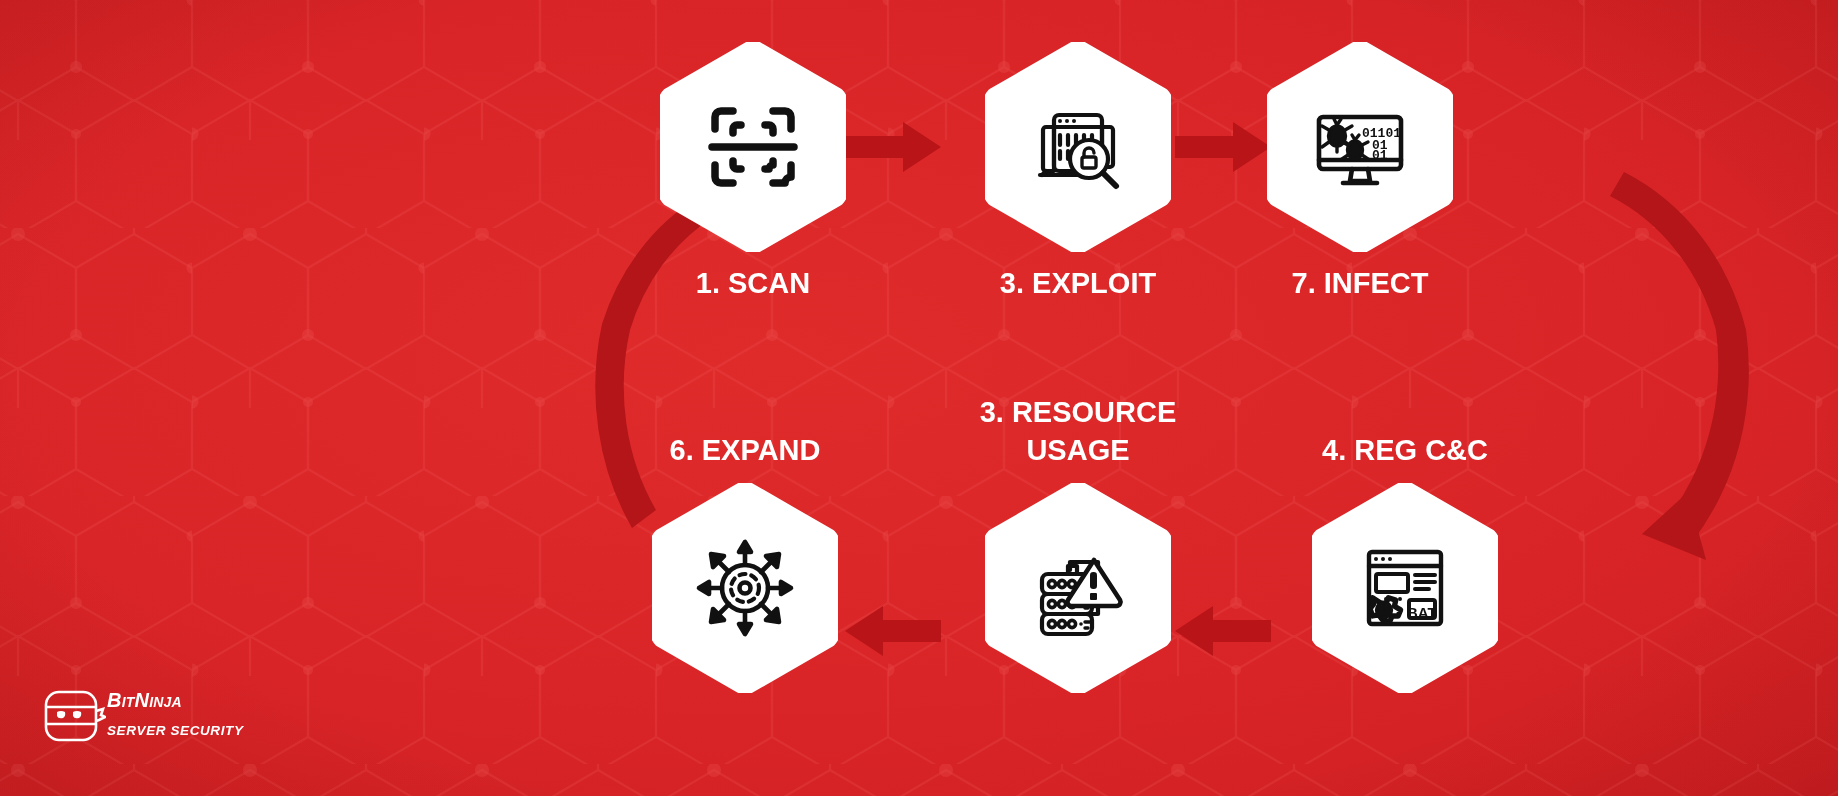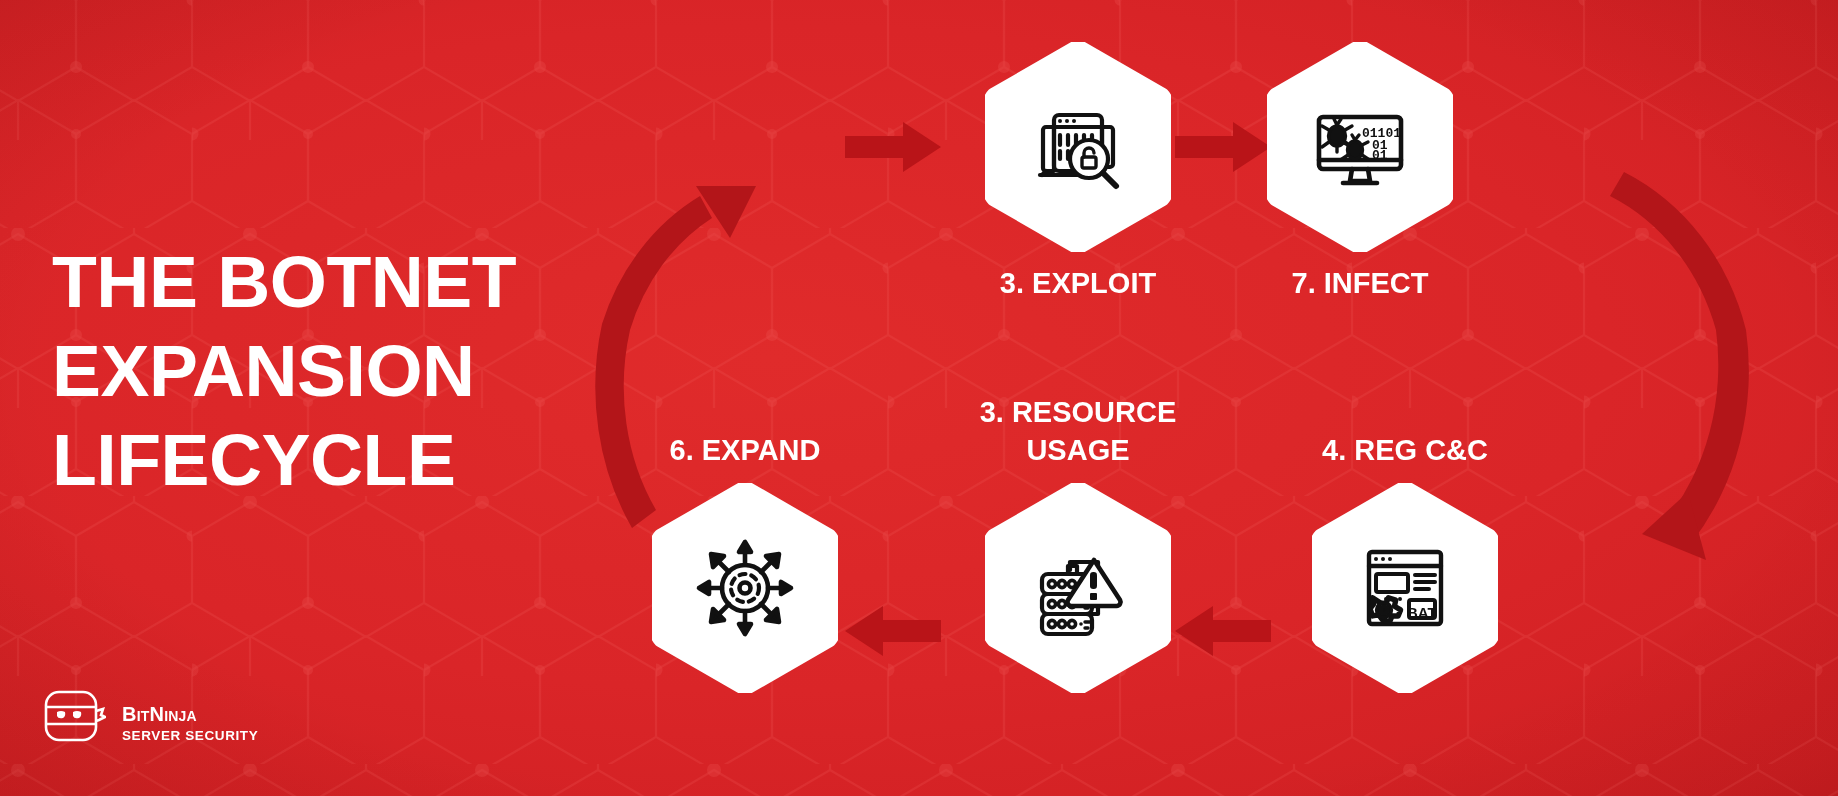--- a/index.html
+++ b/index.html
@@ -61,22 +61,23 @@
     transform: scaleX(1.02);
     transform-origin: left center;
   }
 
   
   .logo {
     position: absolute;
     left: 44px;
     top: 690px;
     display: flex;
-    align-items: flex-end;
-    gap: 16px;
+    align-items: flex-start;
+    gap: 1px;
+    font-style: italic;
   }
   .logo-mark { width: 62px; height: 52px; flex: none; }
   .logo-text {
     display: flex;
     flex-direction: column;
     justify-content: center;
     line-height: 1;
   }
   .logo-name {
     color: #ffffff;
@@ -84,21 +85,21 @@
     font-size: 20px;
     letter-spacing: 0.2px;
     font-variant: small-caps;
     text-transform: capitalize;
   }
   .logo-sub {
     color: #ffffff;
     font-weight: bold;
     font-size: 13.5px;
     letter-spacing: 0.6px;
-    margin-top: 5px;
+    margin-top: 14px;
   }
 
   
   .cycle {
     position: absolute;
     left: 560px;
     top: 0;
     width: 1278px;
     height: 796px;
   }
@@ -180,25 +181,20 @@
           <circle cx="174" cy="275" r="7"></circle>
           <circle cx="116" cy="174" r="5"></circle>
         </g>
       </pattern>
     </defs>
     <rect width="1918" height="876" fill="url(#hexnet)"></rect>
   </svg>
 
   <div class="bg-vignette"></div>
 
-  <div class="title-block">
-    <div class="title-line">THE BOTNET</div>
-    <div class="title-line">EXPANSION</div>
-    <div class="title-line">LIFECYCLE</div>
-  </div>
 
   <div class="logo">
     <svg class="logo-mark" viewBox="0 0 62 52">
       <g fill="none" stroke="#ffffff" stroke-width="2.6">
         <rect x="2" y="2" width="50" height="48" rx="13"></rect>
         <path d="M2 17 H52"></path>
         <path d="M2 34 H52"></path>
         <path d="M52 21 L59 19 L57 25 L61 27 L55 30 L52 31"></path>
       </g>
       <g fill="#ffffff">
@@ -246,20 +242,39 @@
     </svg>
 
     <svg class="arrow" style="left:615px; top:606px;" viewBox="0 0 96 50">
       <path d="M96 14 H38 V0 L0 25 L38 50 V36 H96 Z" fill="#b91418"></path>
     </svg>
 
     <svg class="arrow" style="left:285px; top:606px;" viewBox="0 0 96 50">
       <path d="M96 14 H38 V0 L0 25 L38 50 V36 H96 Z" fill="#b91418"></path>
     </svg>
 
+    <div class="node" style="left:100px; top:42px;">
+      <svg class="hex" viewBox="0 0 186 210">
+        <path d="M93 3 L178 52 a18 18 0 0 1 5 12 v82 a18 18 0 0 1 -5 12 L93 207 L8 158 a18 18 0 0 1 -5 -12 v-82 a18 18 0 0 1 5 -12 Z" fill="#ffffff" stroke="#ffffff" stroke-width="12" stroke-linejoin="round"></path>
+      </svg>
+      <svg class="hex-icon" viewBox="0 0 100 100">
+        <g fill="none" stroke="#111111" stroke-width="7.5" stroke-linecap="round" stroke-linejoin="round">
+          <path d="M12 32 V20 a6 6 0 0 1 6 -6 H30"></path>
+          <path d="M88 32 V20 a6 6 0 0 0 -6 -6 H70"></path>
+          <path d="M12 68 V80 a6 6 0 0 0 6 6 H30"></path>
+          <path d="M88 68 V80 a6 6 0 0 0 -6 6 H70"></path>
+          <path d="M30 36 V32 a4 4 0 0 1 4 -4 H38"></path>
+          <path d="M70 36 V32 a4 4 0 0 0 -4 -4 H62"></path>
+          <path d="M30 64 V68 a4 4 0 0 0 4 4 H38"></path>
+          <path d="M70 64 V68 a4 4 0 0 0 -4 4 H62"></path>
+          <path d="M9 50 H91"></path>
+        </g>
+      </svg>
+      <div class="node-label label-below">1. SCAN</div>
+    </div>
 
     <div class="node" style="left:425px; top:42px;">
       <svg class="hex" viewBox="0 0 186 210">
         <path d="M93 3 L178 52 a18 18 0 0 1 5 12 v82 a18 18 0 0 1 -5 12 L93 207 L8 158 a18 18 0 0 1 -5 -12 v-82 a18 18 0 0 1 5 -12 Z" fill="#ffffff" stroke="#ffffff" stroke-width="12" stroke-linejoin="round"></path>
       </svg>
       <svg class="hex-icon" viewBox="0 0 100 100">
         <g fill="none" stroke="#111111" stroke-width="4.2" stroke-linecap="round" stroke-linejoin="round">
           <path d="M18 30 H26 V74 H18 a3 3 0 0 1 -3 -3 V33 a3 3 0 0 1 3 -3 Z"></path>
           <path d="M82 30 H74 V70 H82 a3 3 0 0 0 3 -3 V33 a3 3 0 0 0 -3 -3 Z"></path>
           <rect x="26" y="18" width="48" height="56" rx="5"></rect>

